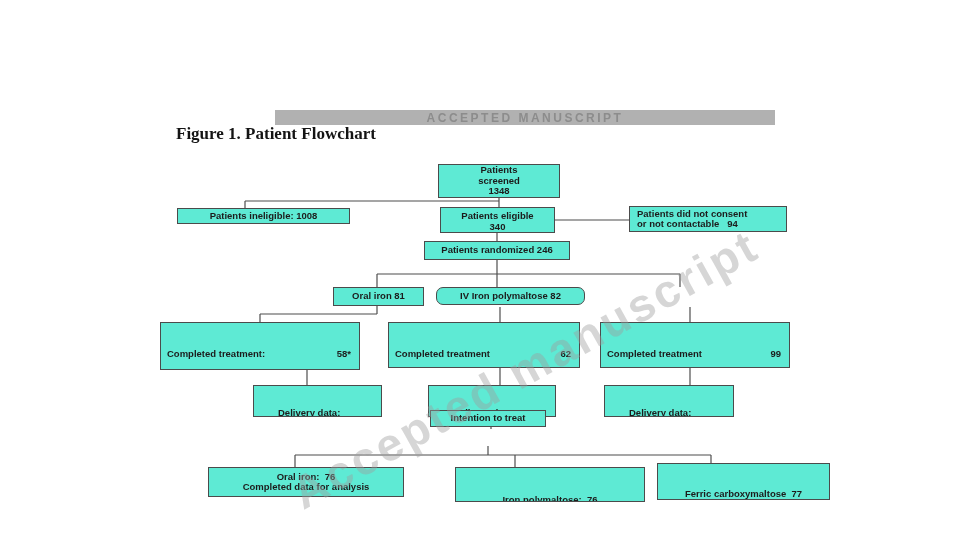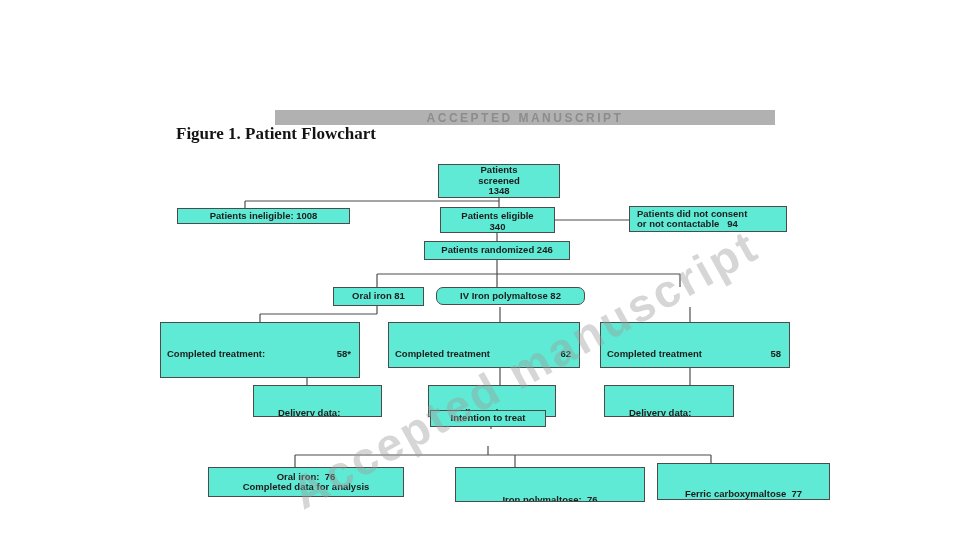--- a/index.html
+++ b/index.html
@@ -85,36 +85,36 @@
     <span>Patients randomized 246</span>
   </div>
 
   <div class="box center-v" style="left:333px;top:287px;width:91px;height:19px;">
     <span>Oral iron 81</span>
   </div>
   <div class="box center-v" style="left:436px;top:287px;width:149px;height:18px;border-radius:7px;">
     <span>IV Iron polymaltose 82</span>
   </div>
 
-  <div class="box rowsbox" style="left:160px;top:322px;width:200px;height:56px;">
+  <div class="box rowsbox" style="left:160px;top:322px;width:200px;height:48px;">
     <div class="row"><span>Completed treatment:</span><span>58*</span></div>
     
     
     
   </div>
 
   <div class="box rowsbox" style="left:388px;top:322px;width:192px;height:46px;">
     <div class="row"><span>Completed treatment</span><span>62</span></div>
     
     
     
   </div>
 
   <div class="box rowsbox" style="left:600px;top:322px;width:190px;height:46px;">
-    <div class="row"><span>Completed treatment</span><span>58</span></div>
+    <div class="row"><span>Completed treatment</span><span>99</span></div>
     
     
     
   </div>
 
   <div class="box delivbox" style="left:253px;top:385px;width:129px;height:32px;">
     <div>Delivery data:</div>
     
     
   </div>

